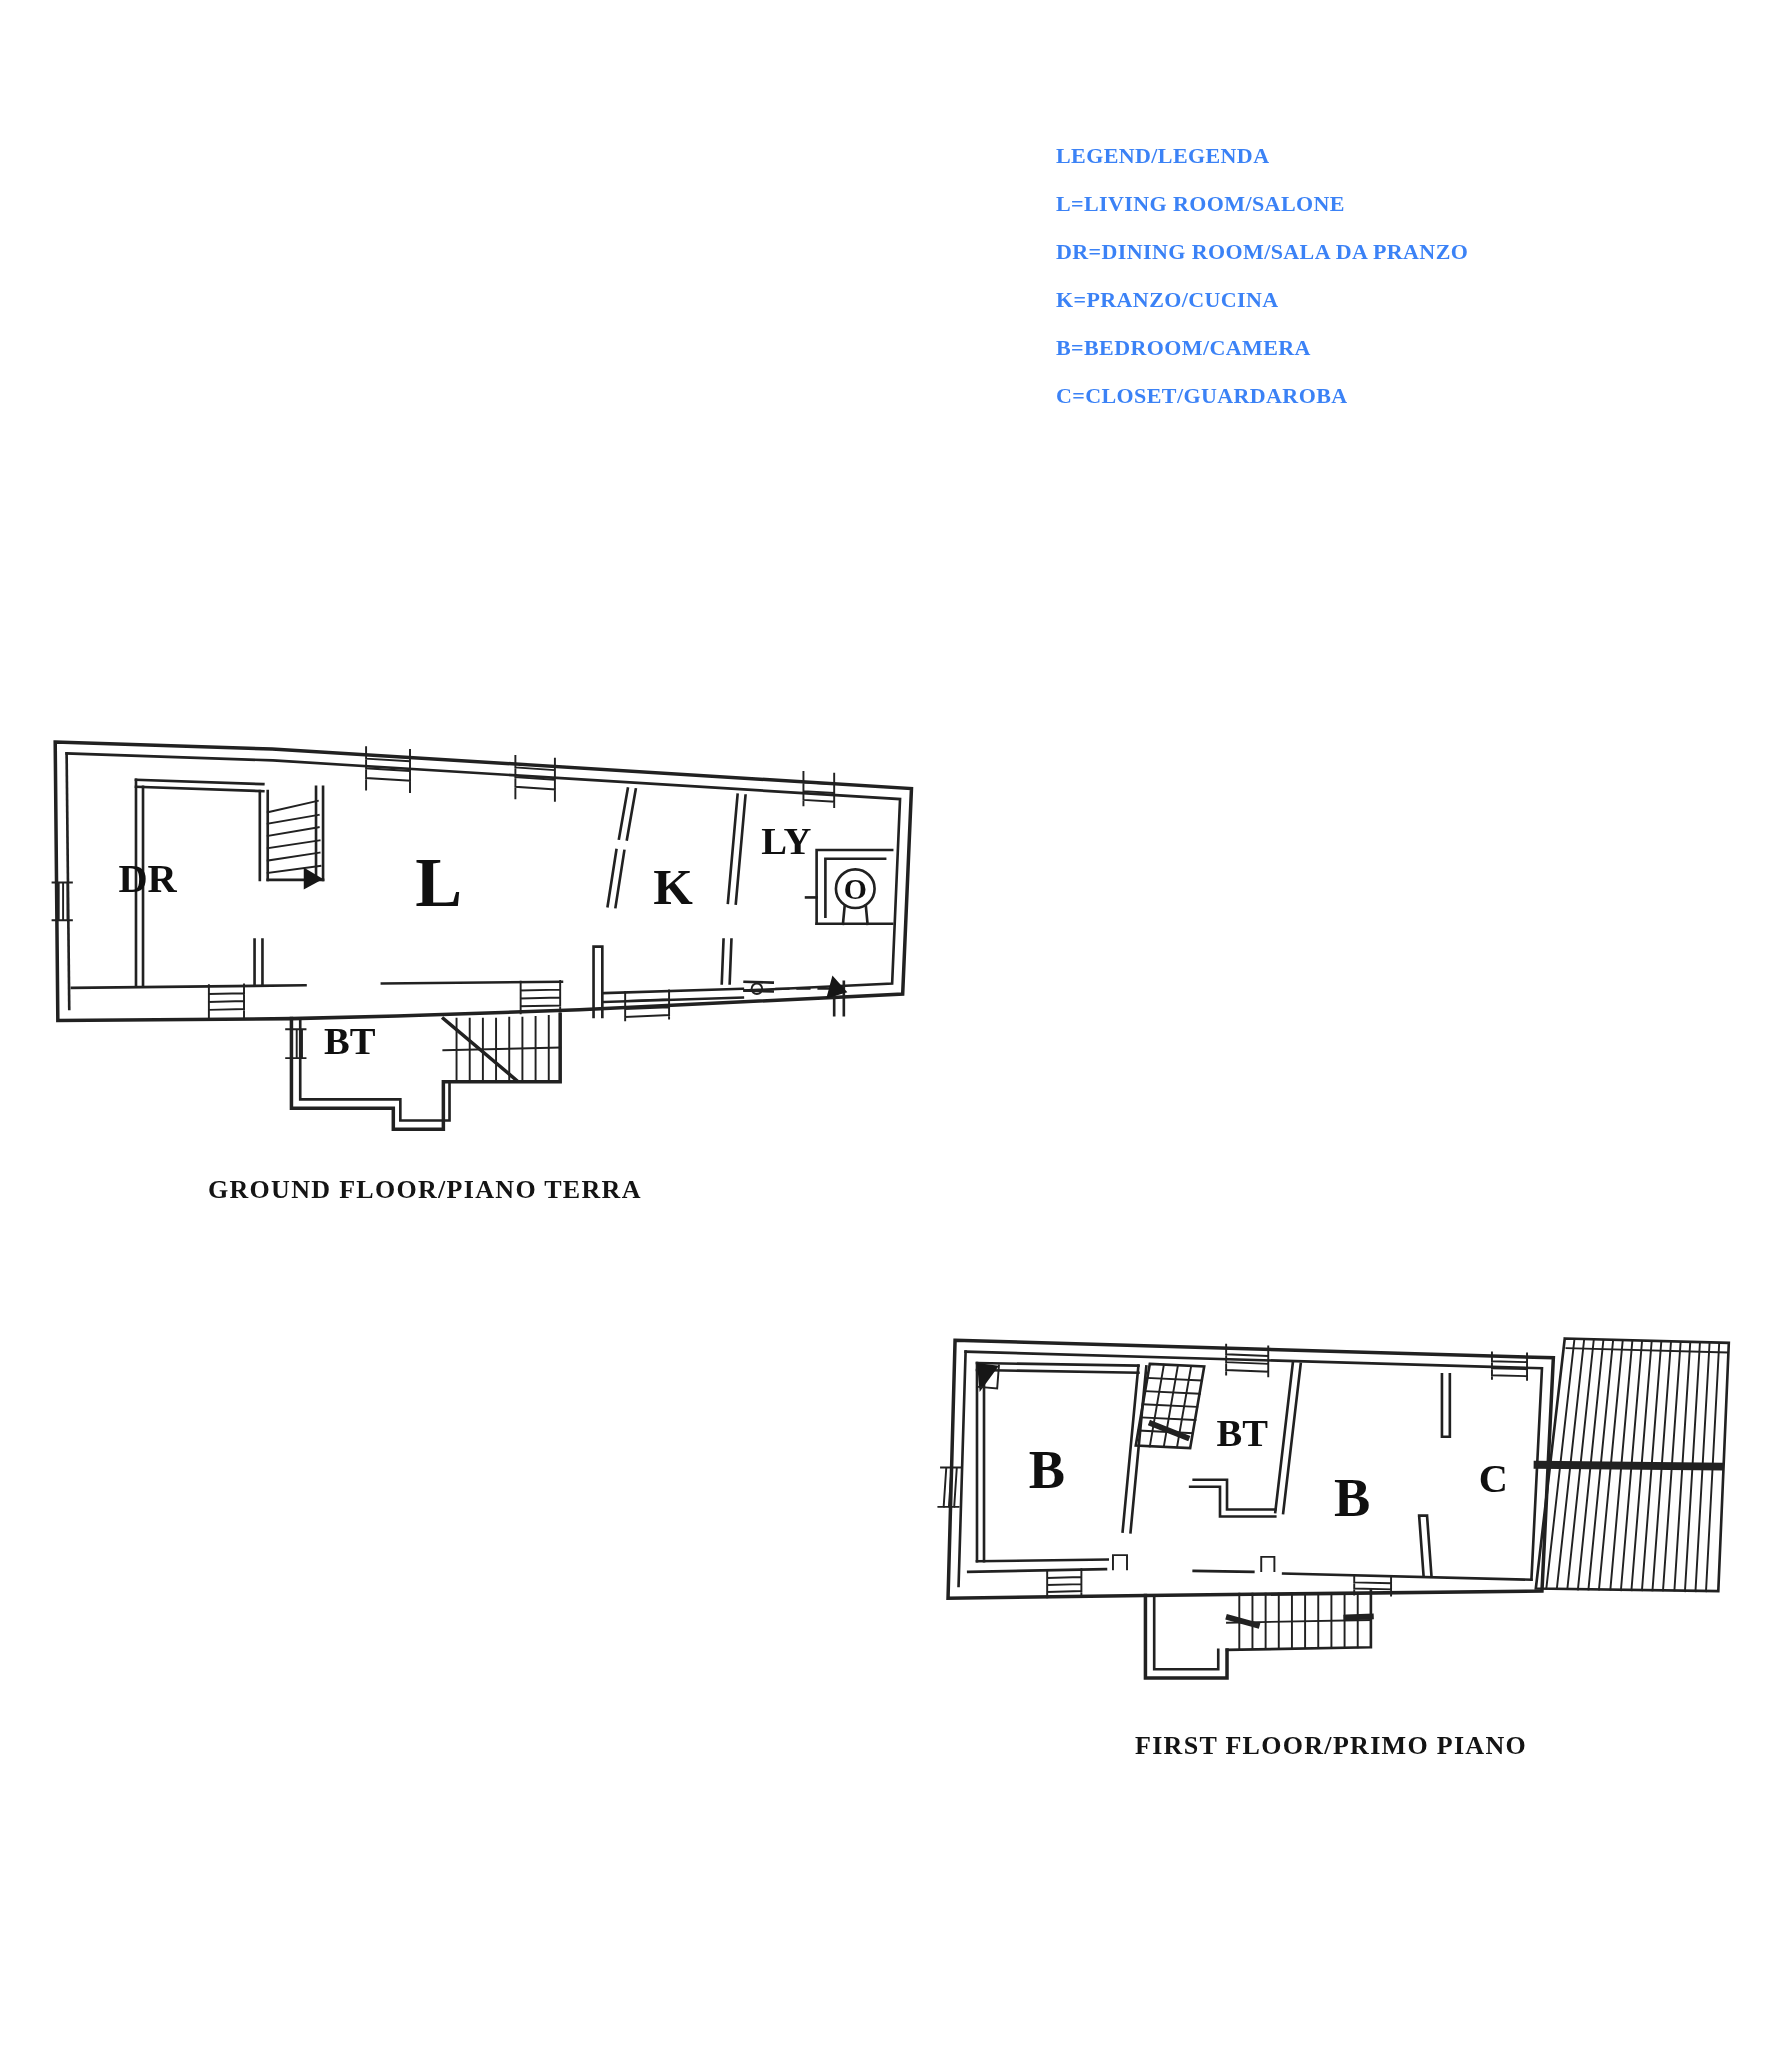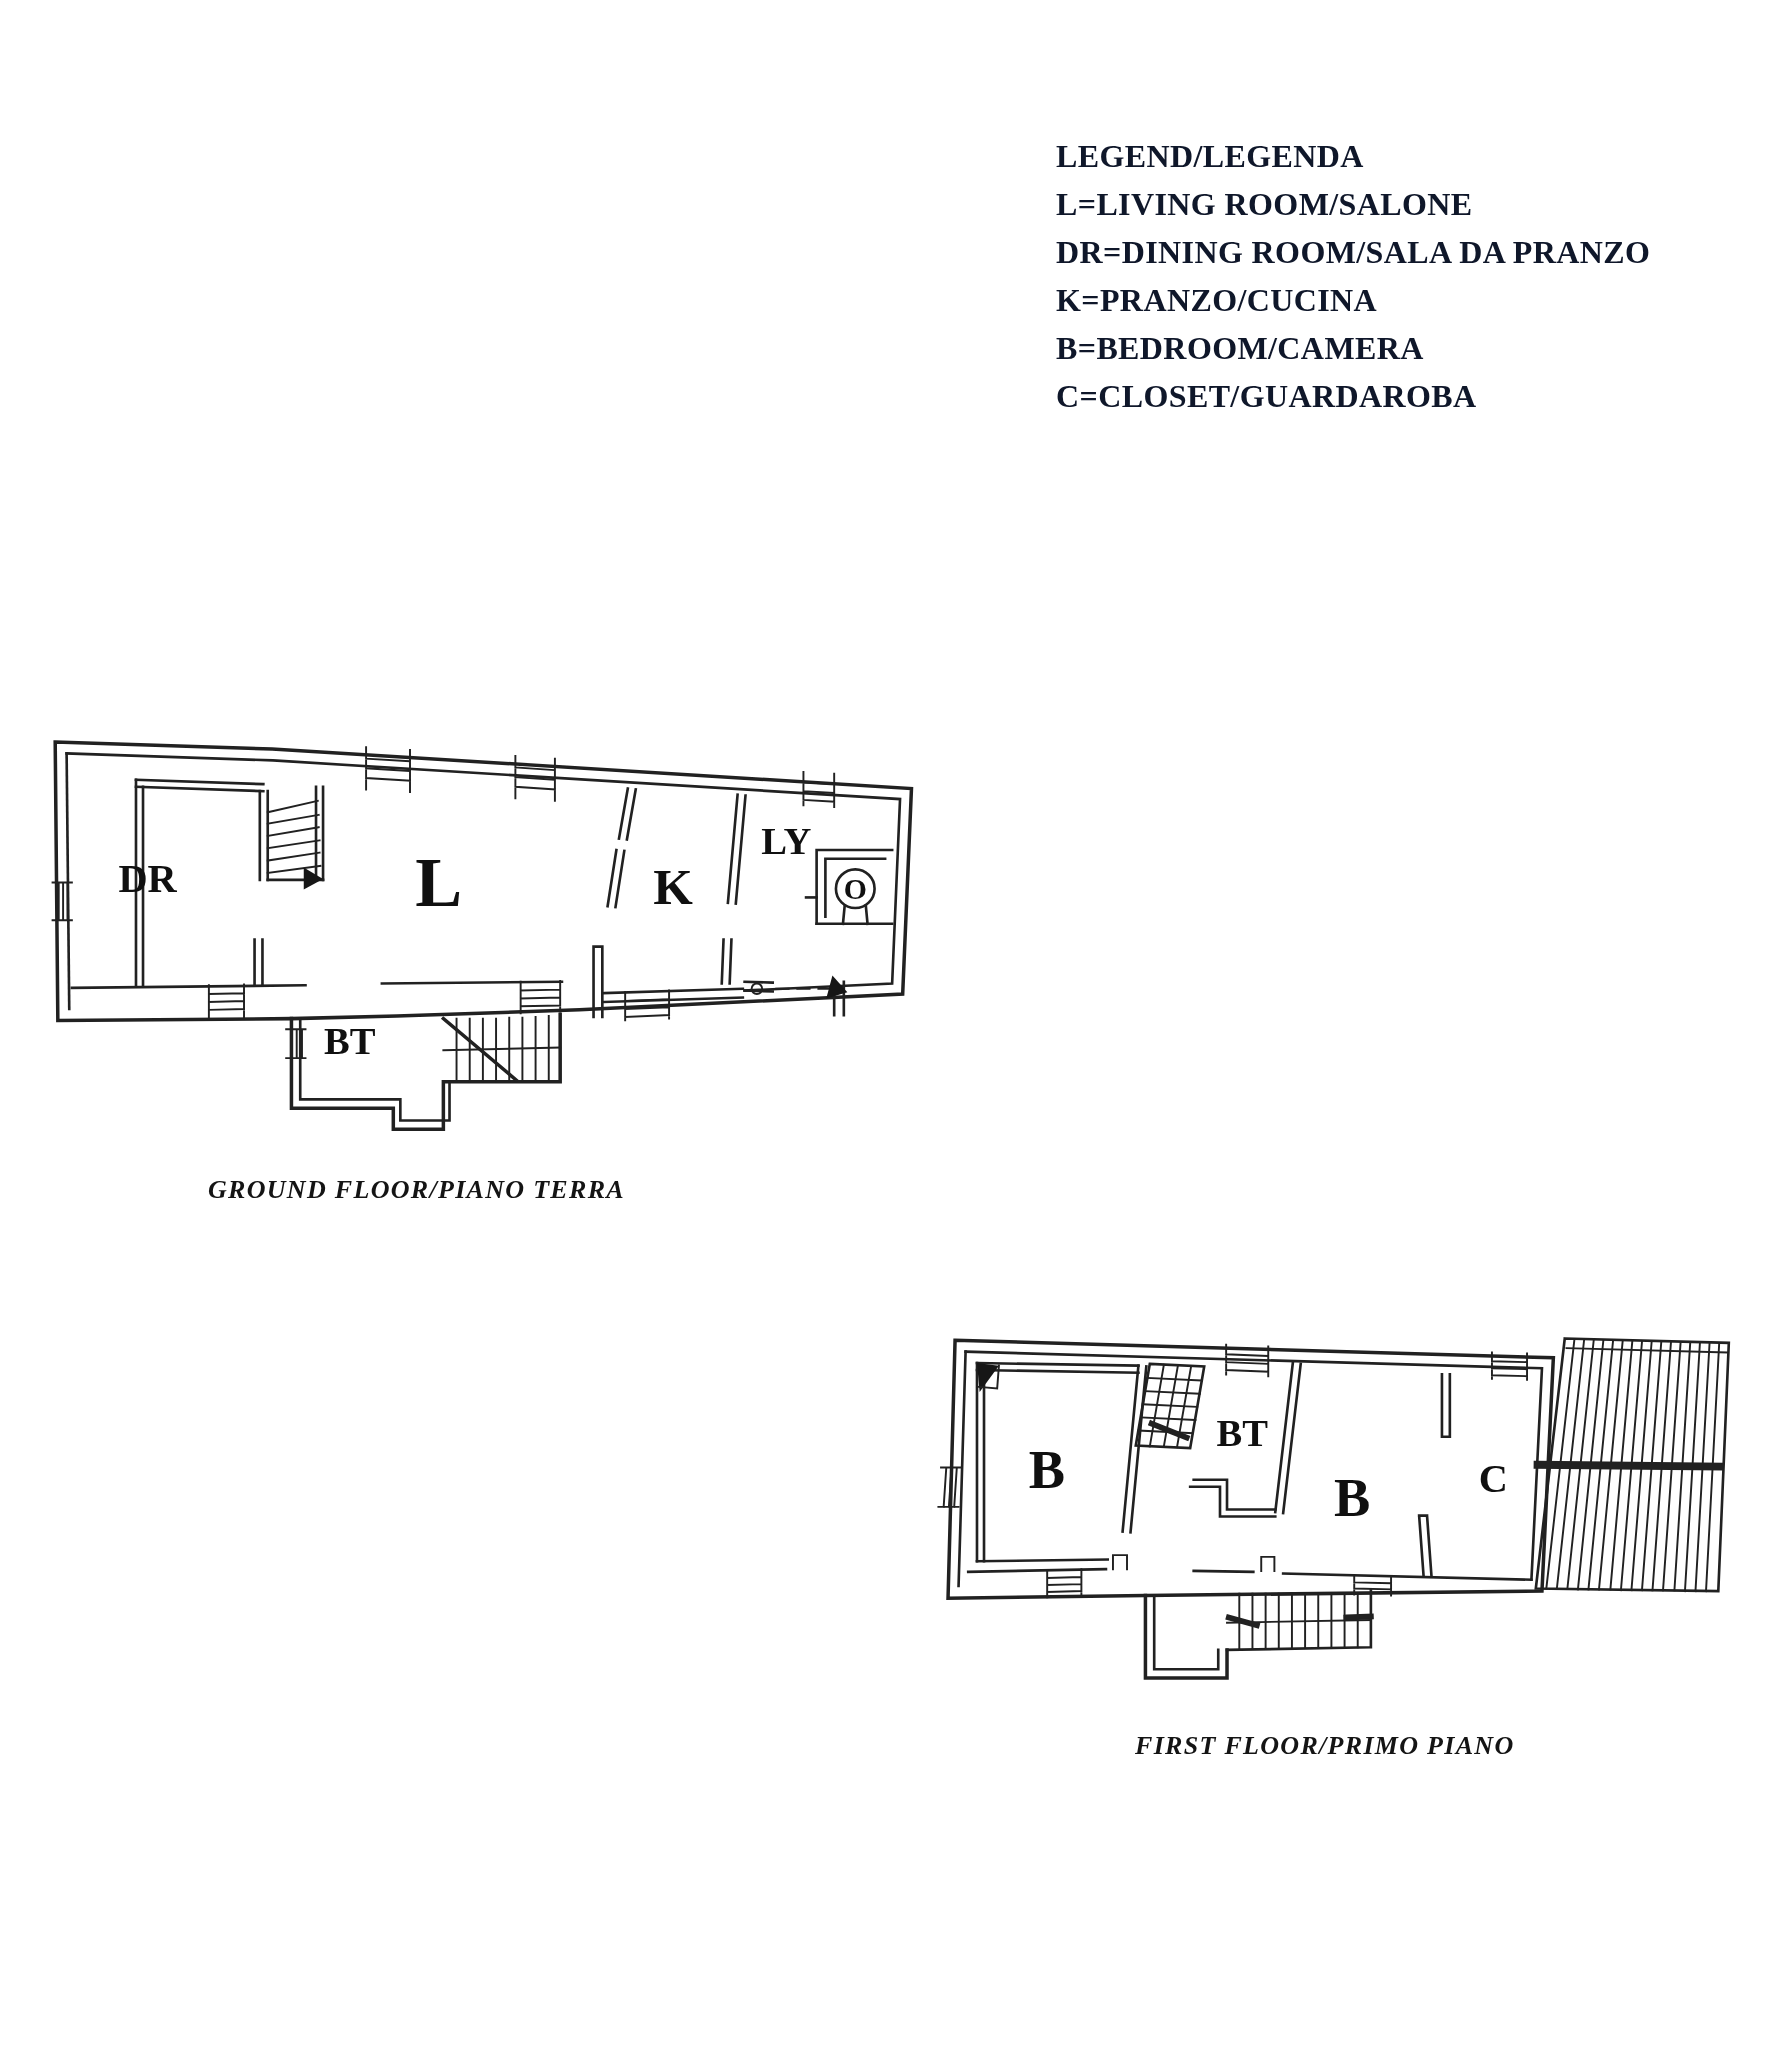--- a/index.html
+++ b/index.html
@@ -1,20 +1,20 @@
 <!DOCTYPE html>
 <html lang="en" style="font-size:14px"><head>
 <meta charset="utf-8">
 <style>
   html,body{margin:0;padding:0;background:#ffffff;}
   .canvas{position:relative;width:1771px;height:2063px;background:#ffffff;overflow:hidden;
           font-family:"Liberation Serif",serif;color:#1a1a1a;}
   .legend{position:absolute;left:1056px;top:132px;}
-  .legend-line{font-weight:bold;font-size:32px;line-height:48px;letter-spacing:0.4px;white-space:nowrap;color:#0f172a;}
-  .caption{position:absolute;font-weight:bold;font-size:26px;letter-spacing:1.3px;white-space:nowrap;color:#141414;font-style:italic;}
+  .legend-line{font-weight:bold;font-size:22px;line-height:48px;letter-spacing:0.4px;white-space:nowrap;color:#3b82f6;}
+  .caption{position:absolute;font-weight:bold;font-size:26px;letter-spacing:1.3px;white-space:nowrap;color:#141414;}
   svg.plan{position:absolute;overflow:visible;}
   svg.plan path,svg.plan circle,svg.plan line{stroke:#212121;fill:none;stroke-linecap:square;stroke-linejoin:miter;}
   .w4{stroke-width:4px;}
   .w3{stroke-width:3px;}
   .w2{stroke-width:2.2px;}
   .dark6{stroke-width:6.5px;}
   .dark9{stroke-width:9px;}
   .fillink{fill:#161616 !important;stroke:none !important;}
   svg.plan text{fill:#101010;stroke:none;font-family:"Liberation Serif",serif;font-weight:bold;}
 </style>

